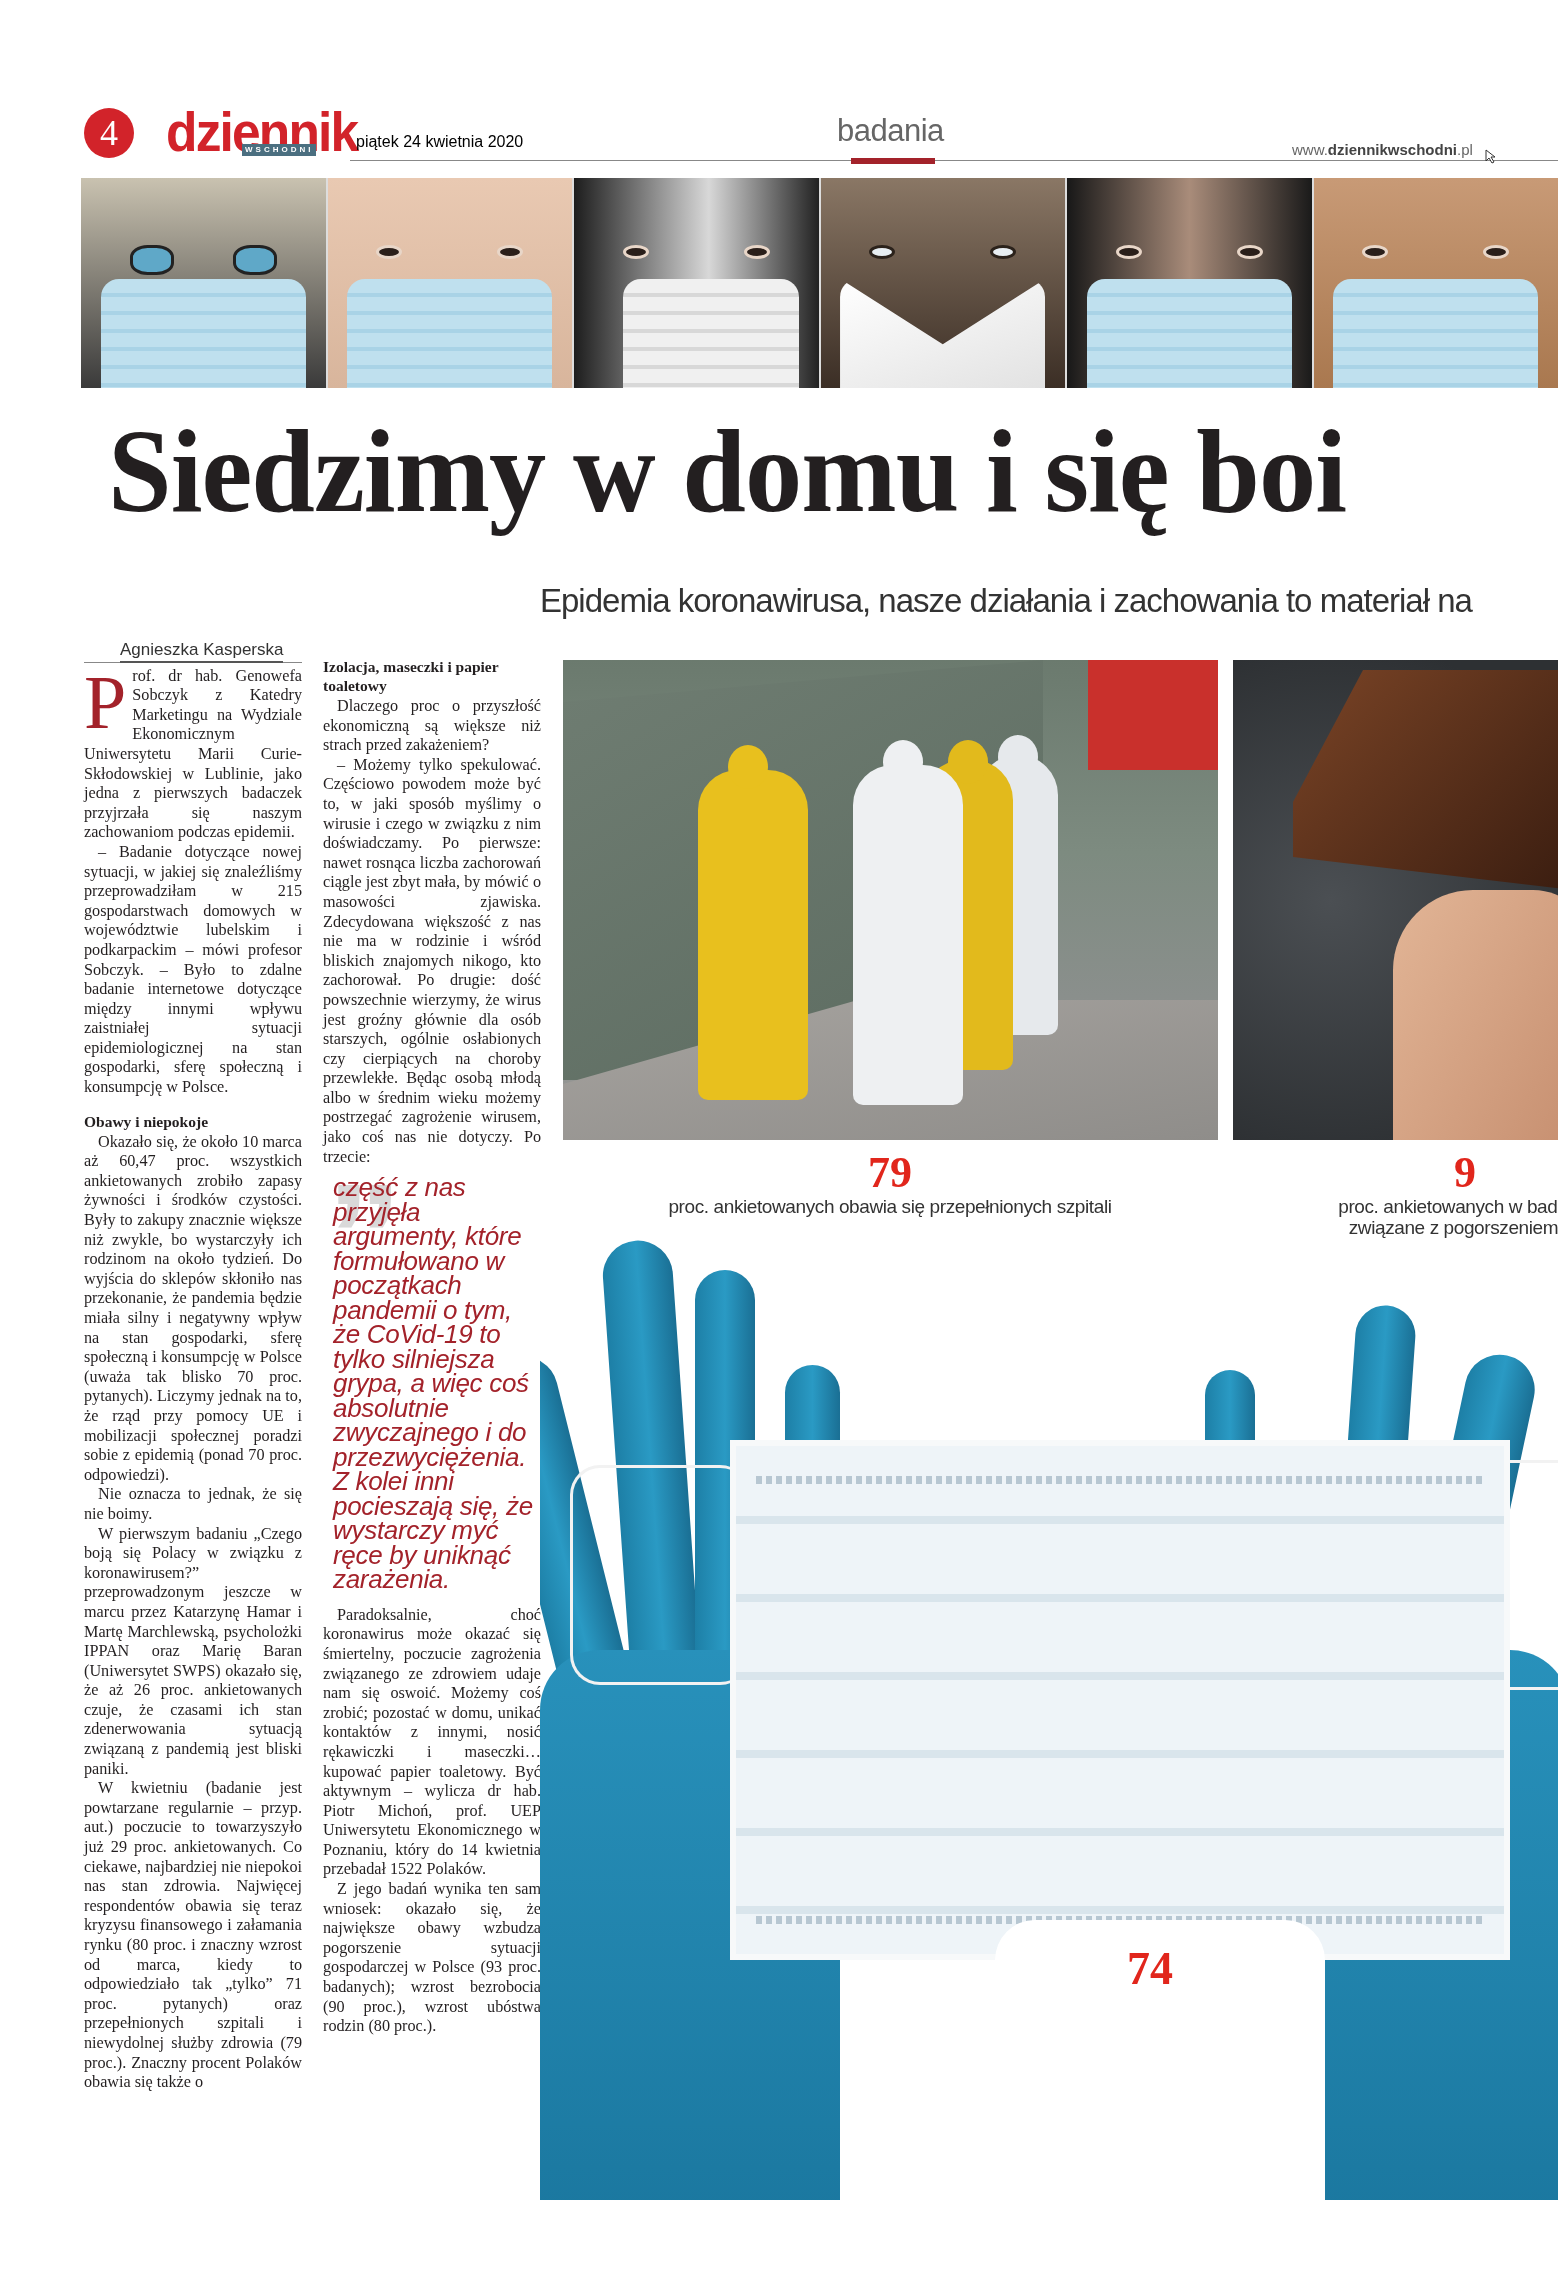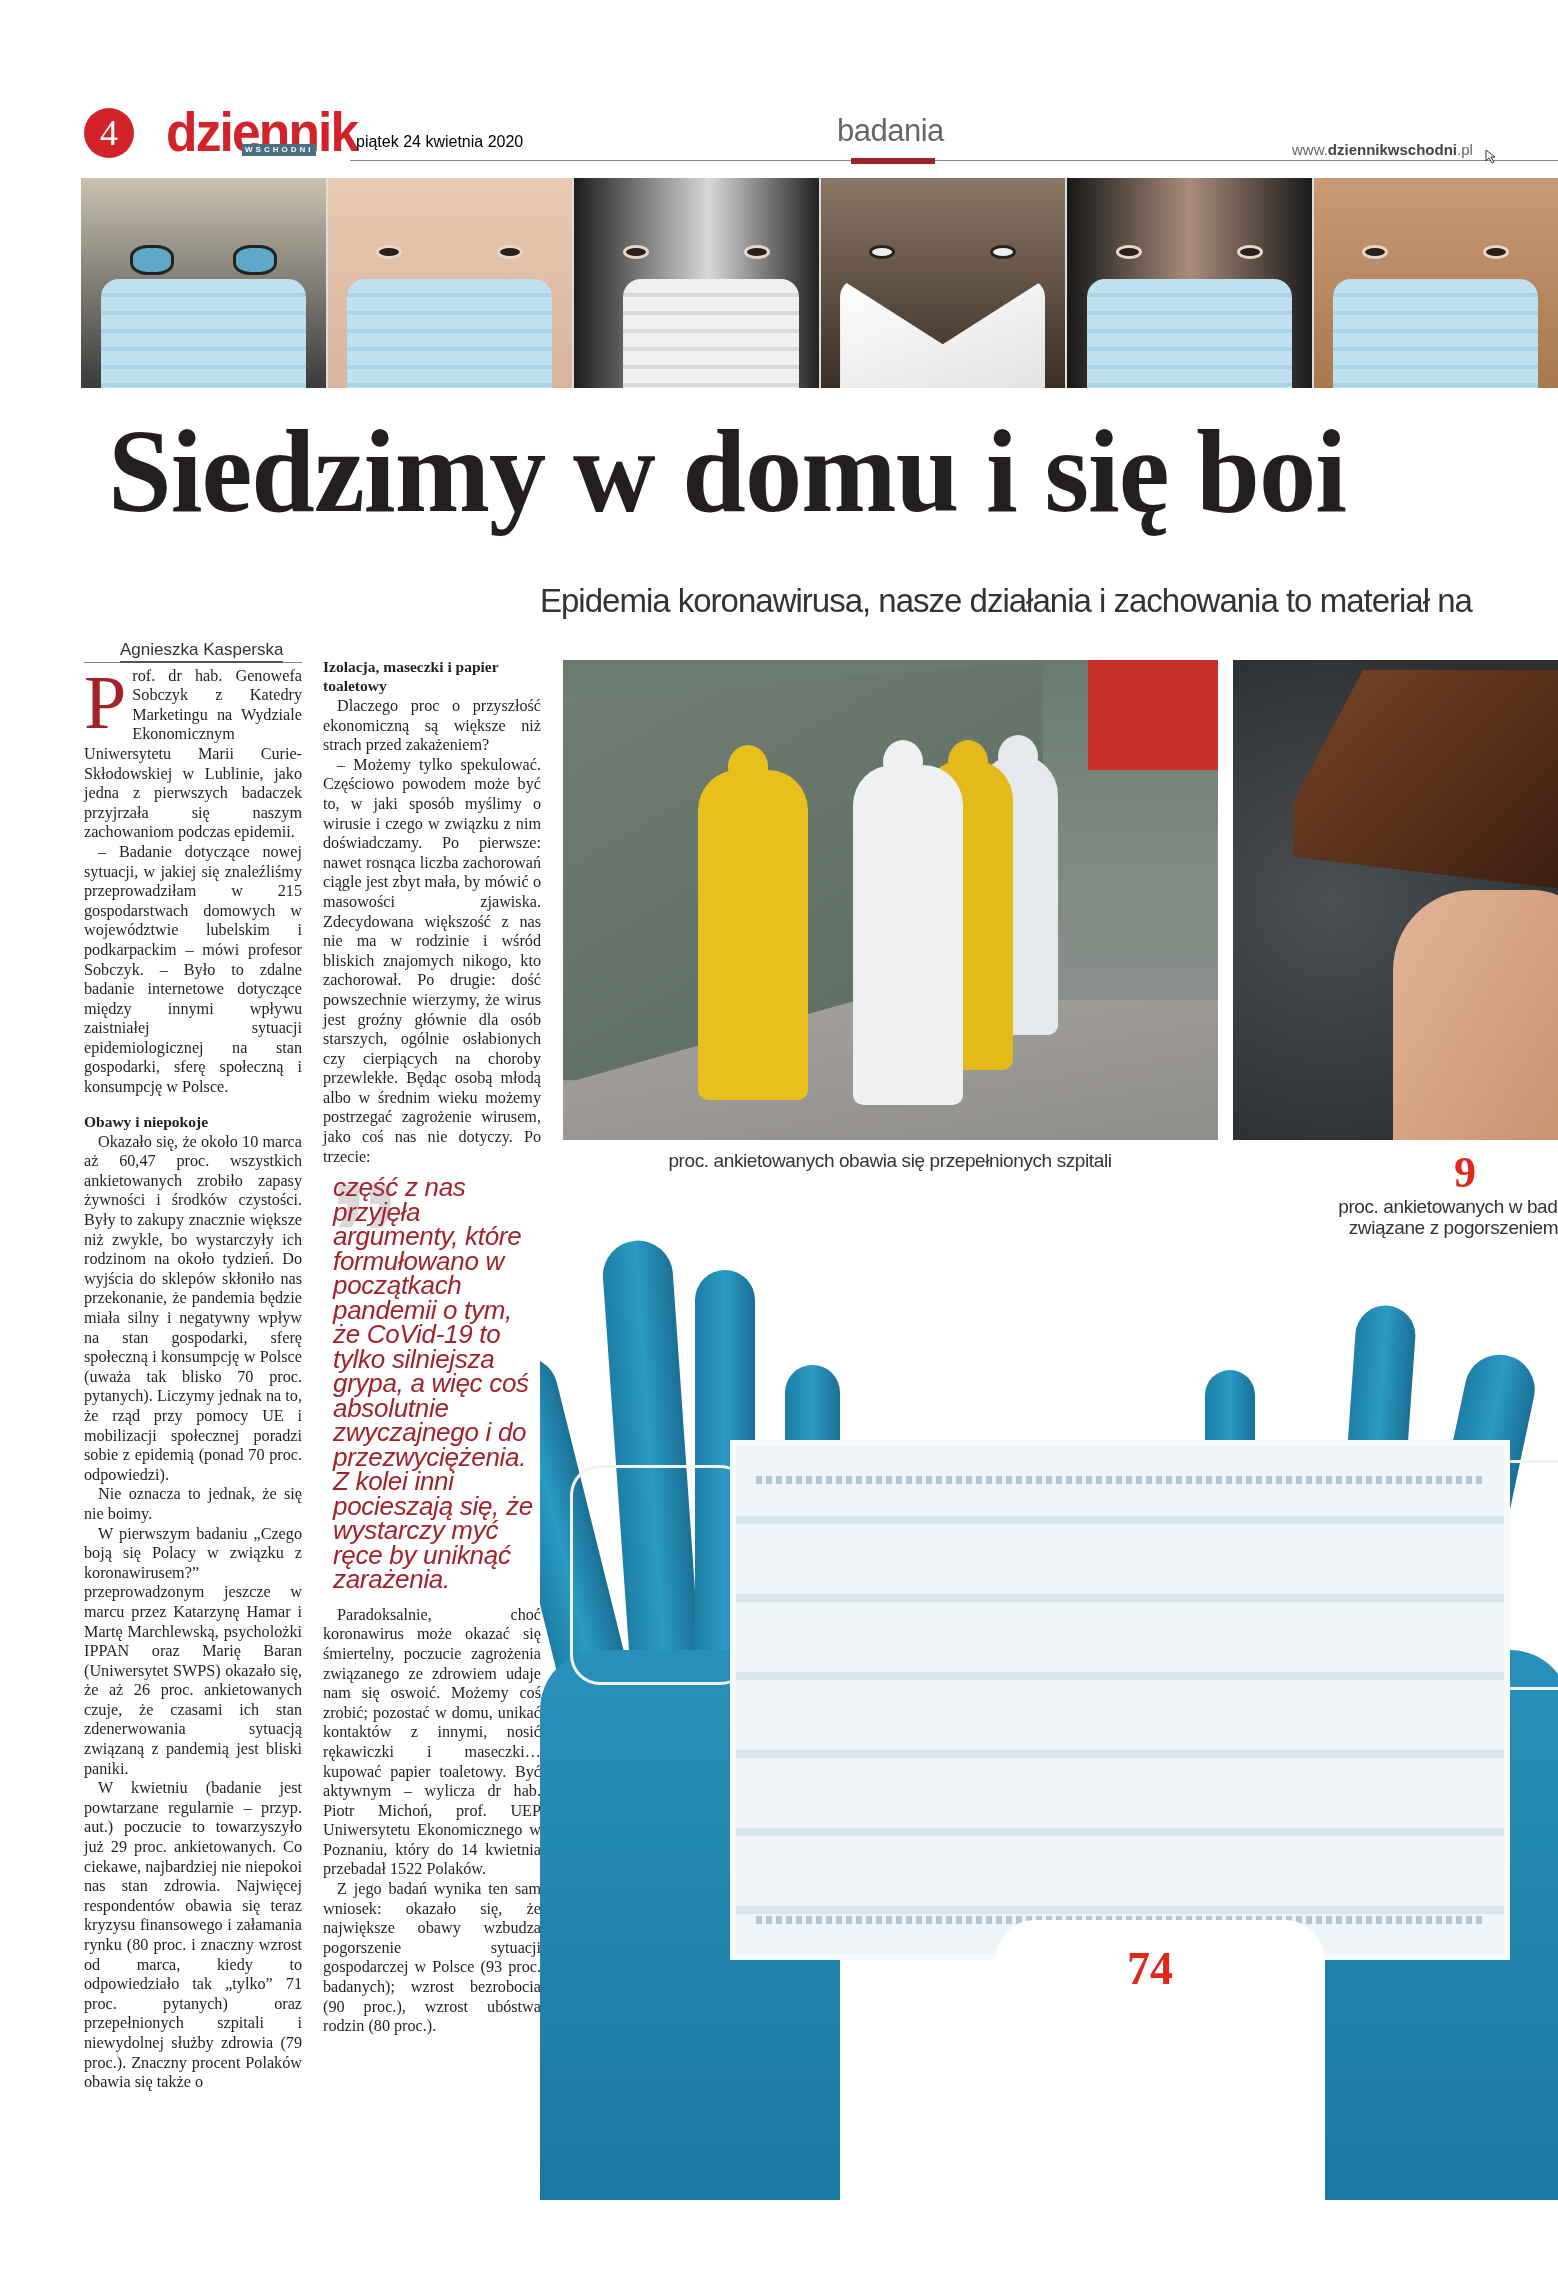--- a/index.html
+++ b/index.html
@@ -214,20 +214,21 @@
   <div class="suit y1"></div>
     <div class="head" style="left:165px;top:85px;background:#e8c01e"></div>
 </div>
 
 <div class="photo photo-wallet" aria-label="Hand holding an empty brown leather wallet">
   <div class="wallet"></div>
   <div class="hand"></div>
 </div>
 
 <div class="stat stat1">
+  <span class="num">79</span>
   <span class="lbl">proc. ankietowanych obawia się przepełnionych szpitali</span>
 </div>
 <div class="stat stat2">
   <span class="num">9</span>
   <span class="lbl">proc. ankietowanych w badaniu</span>
   <span class="lbl">związane z pogorszeniem sy</span>
 </div>
 
 <div class="gloves" aria-label="Blue-gloved hands holding a surgical face mask">
   <div class="finger" style="left:0px;top:120px;width:70px;height:500px;transform:rotate(-14deg)"></div>

